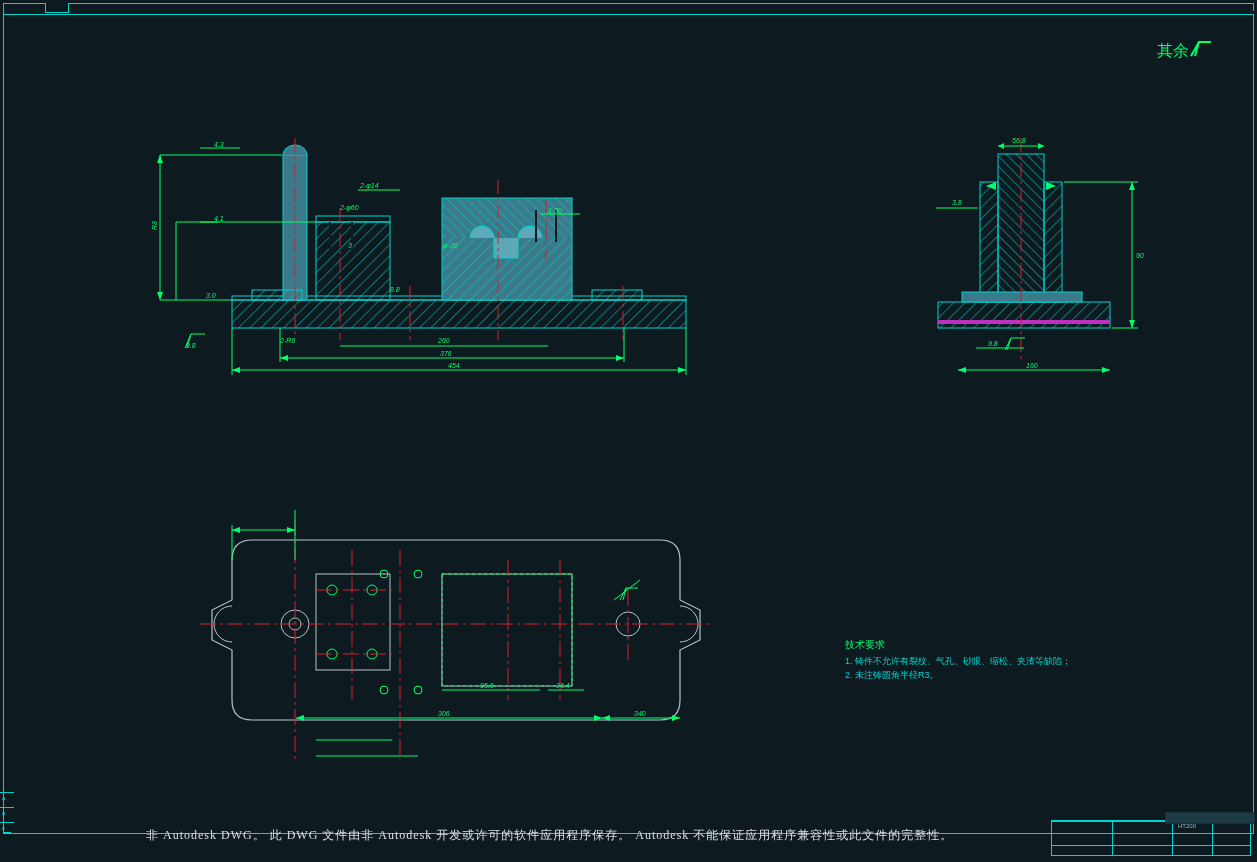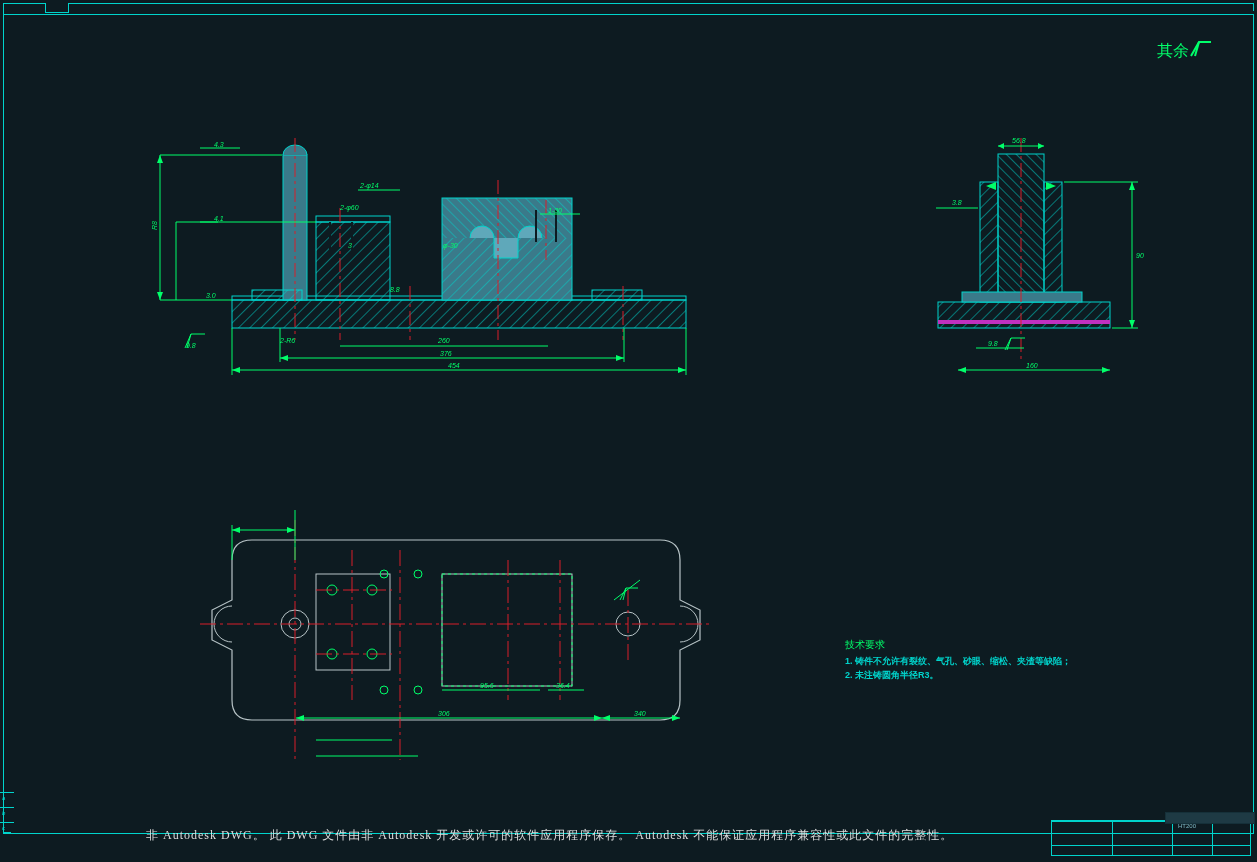--- a/index.html
+++ b/index.html
@@ -14,21 +14,21 @@
   
   .tick { position:absolute; background:#00d4cc; }
   .tick-l { left:0; width:14px; height:1px; }
   .side-label { position:absolute; left:2px; font-size:6px; color:#00d4cc; font-style:italic; }
 
   .surface-note { position:absolute; right:44px; top:38px; color:#00ff6a; display:flex; align-items:flex-end; gap:0; font-size:16px; }
   .surface-note svg { width:24px; height:24px; }
 
   .tech-req { position:absolute; left:845px; top:638px; font-size:9px; line-height:14px; }
   .tech-req .title { color:#00ff6a; font-size:10px; margin-bottom:2px; }
-  .tech-req .line { color:#00d4cc;font-weight:bold; }
+  .tech-req .line { color:#00d4cc; }
 
   .msgbar { position:absolute; left:146px; bottom:18px; right:30px; color:#dedede; font-size:12px; font-family: "SimSun", serif; letter-spacing:1px;margin-top:36px; }
   .msgbar .warn { white-space:nowrap; }
   .cmdline { position:absolute; left:146px; bottom:3px; color:#dedede; font-size:12px; font-family:"SimSun",serif; }
   .cmd-input { background:transparent; border:none; color:#dedede; outline:none; font-family:inherit; font-size:inherit; width:300px; }
 
   .title-block { position:absolute; right:6px; bottom:6px; width:200px; height:36px; border:1px solid #00d4cc; }
   .title-block .row { position:absolute; border-top:1px solid #00d4cc; left:0; right:0; height:12px; }
   .title-block .vline { position:absolute; top:0; bottom:0; width:1px; background:#00d4cc; }
   .title-block .txt { position:absolute; color:#7fb8c4; font-size:6px; }

